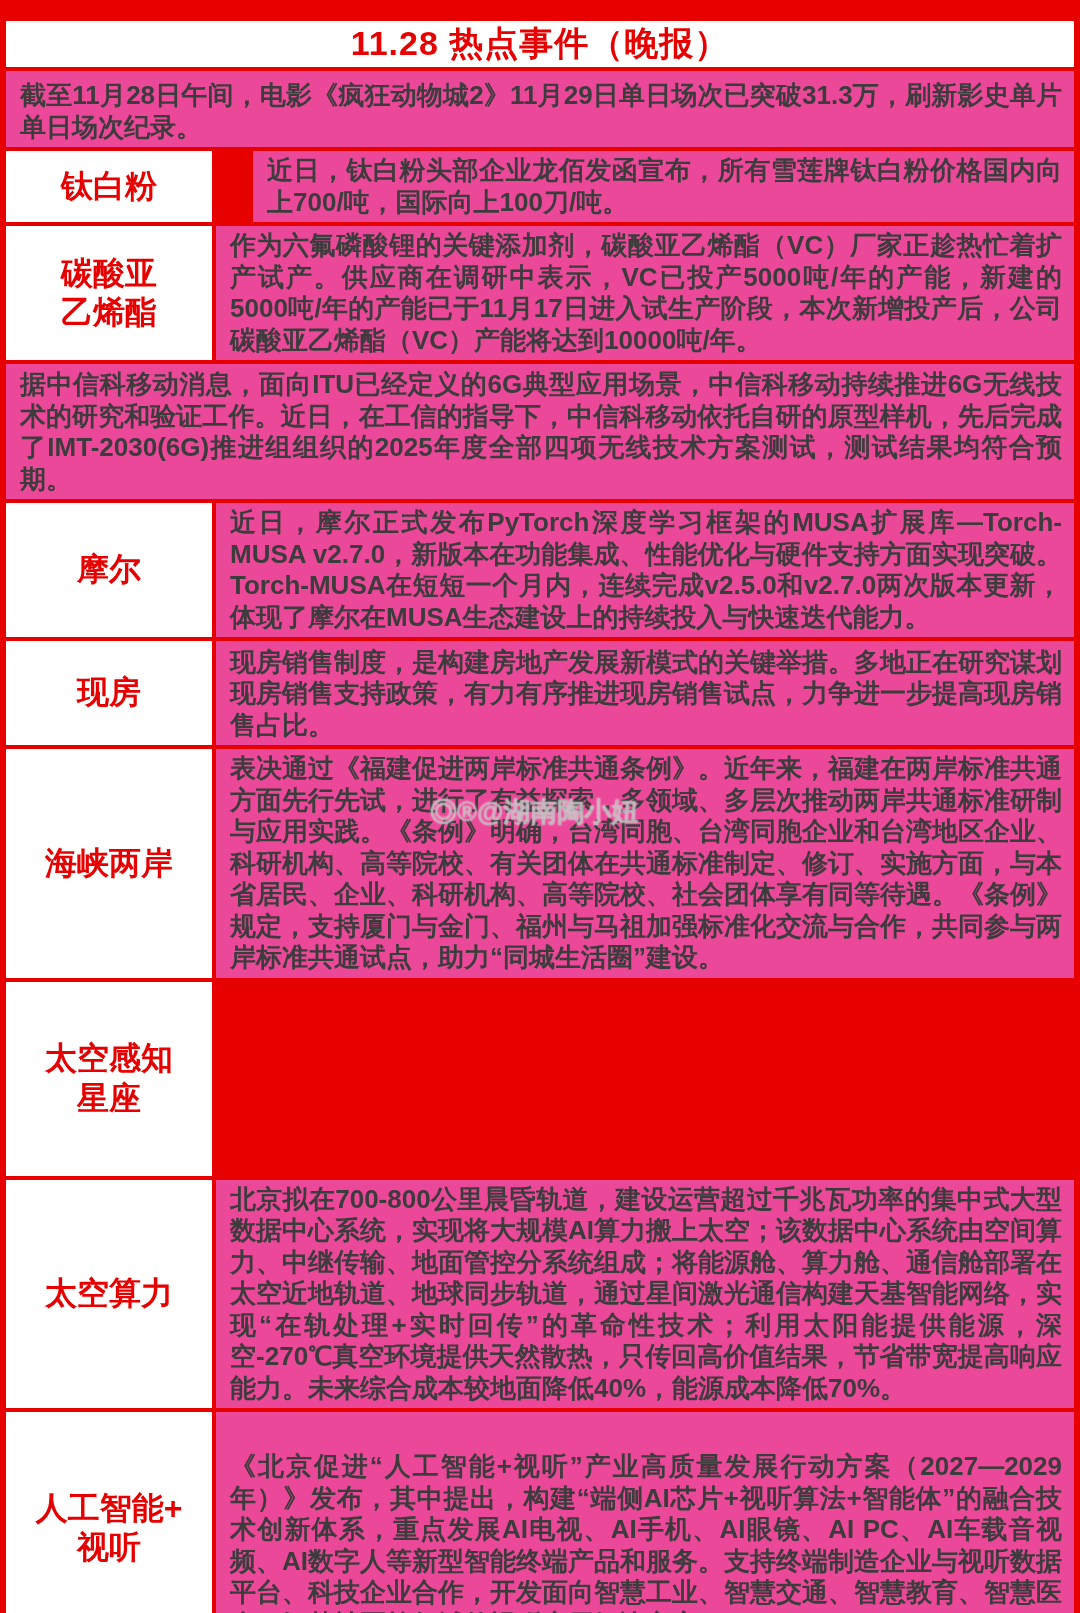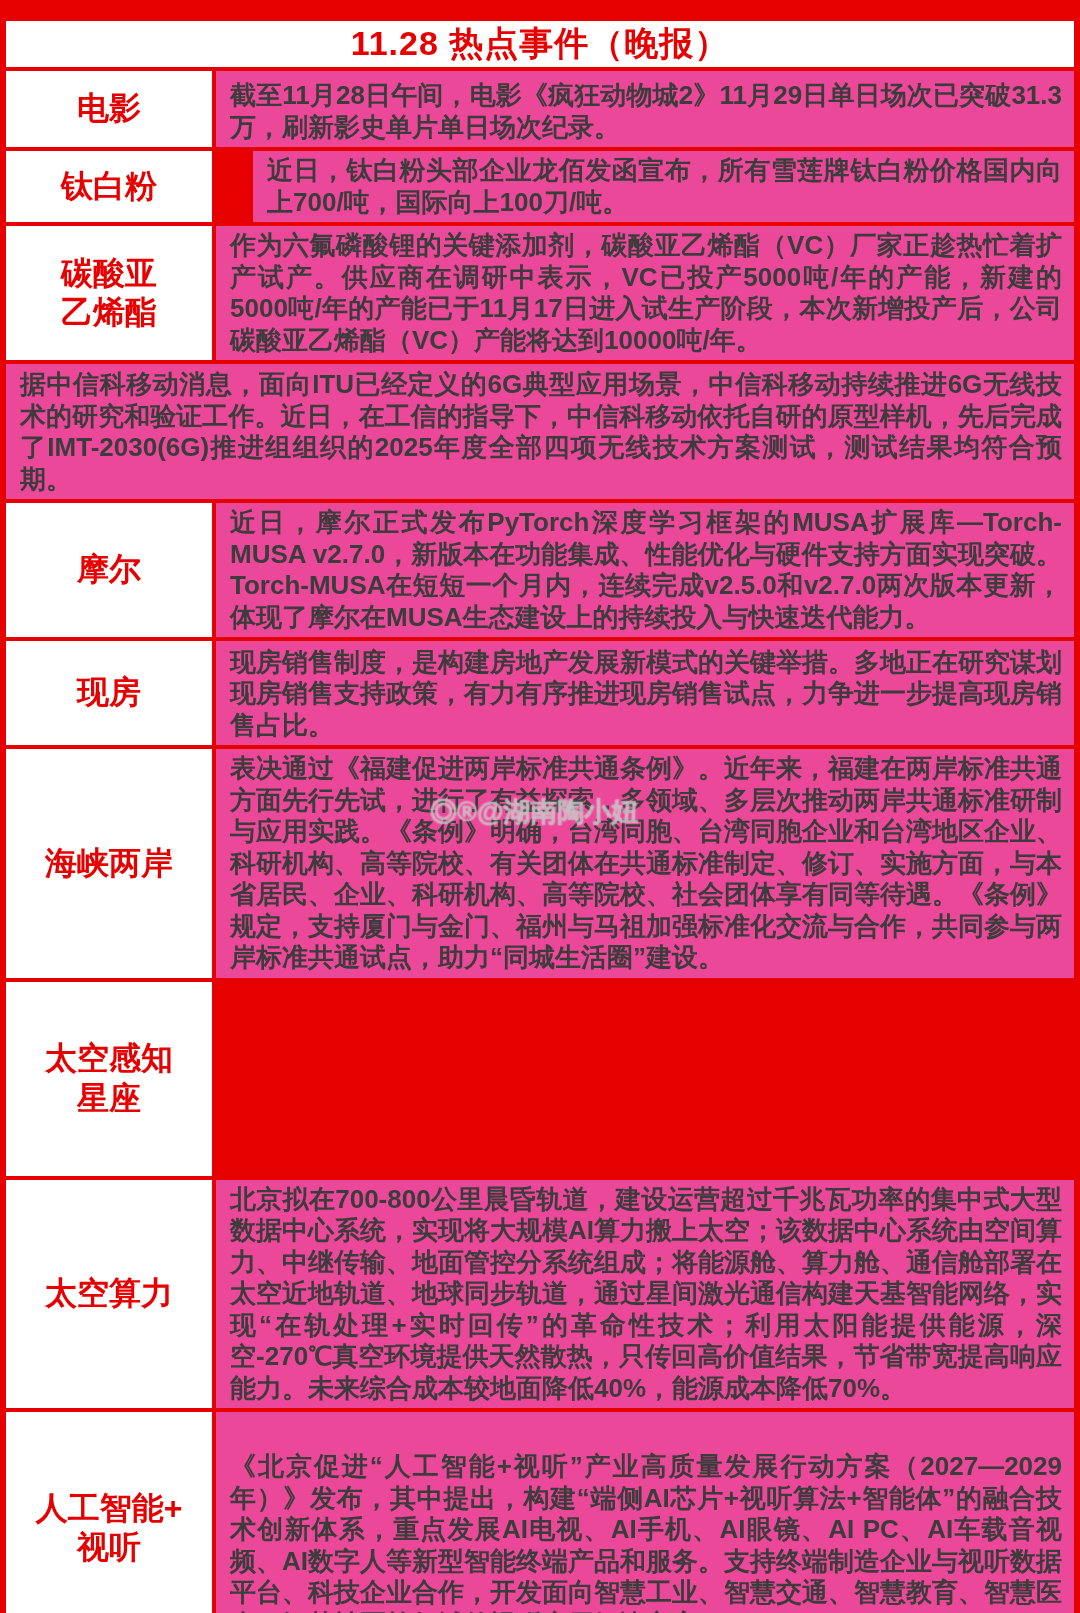--- a/index.html
+++ b/index.html
@@ -95,21 +95,20 @@
 </head>
 <body>
 
 <div class="poster">
 
   <div class="title-row">
     <span class="title-text">11.28 热点事件（晚报）</span>
   </div>
 
   <div class="row r1">
-    <div class="cell-label">电影</div>
     <div class="cell-content">
       <div class="txt">截至11月28日午间，电影《疯狂动物城2》11月29日单日场次已突破31.3万，刷新影史单片单日场次纪录。</div>
     </div>
   </div>
 
   <div class="row r2">
     <div class="cell-label">钛白粉</div>
     <div class="cell-content">
       <div class="txt">近日，钛白粉头部企业龙佰发函宣布，所有雪莲牌钛白粉价格国内向上700/吨，国际向上100刀/吨。</div>
     </div>

